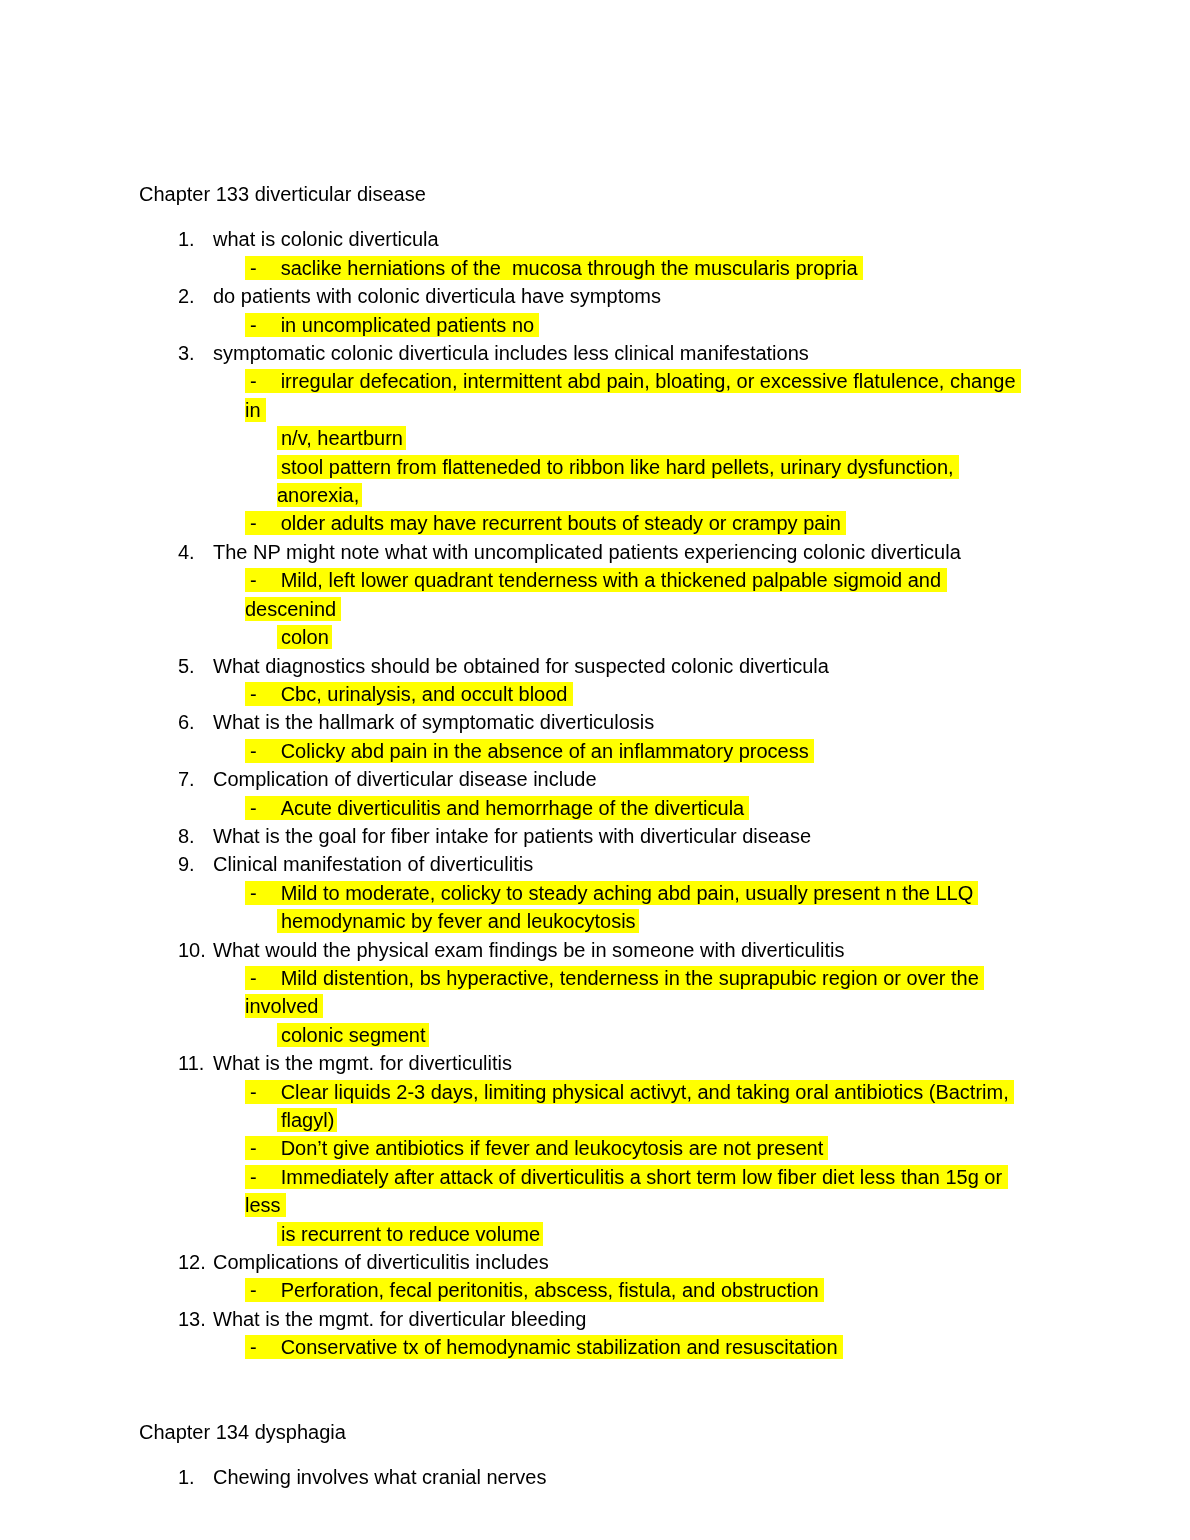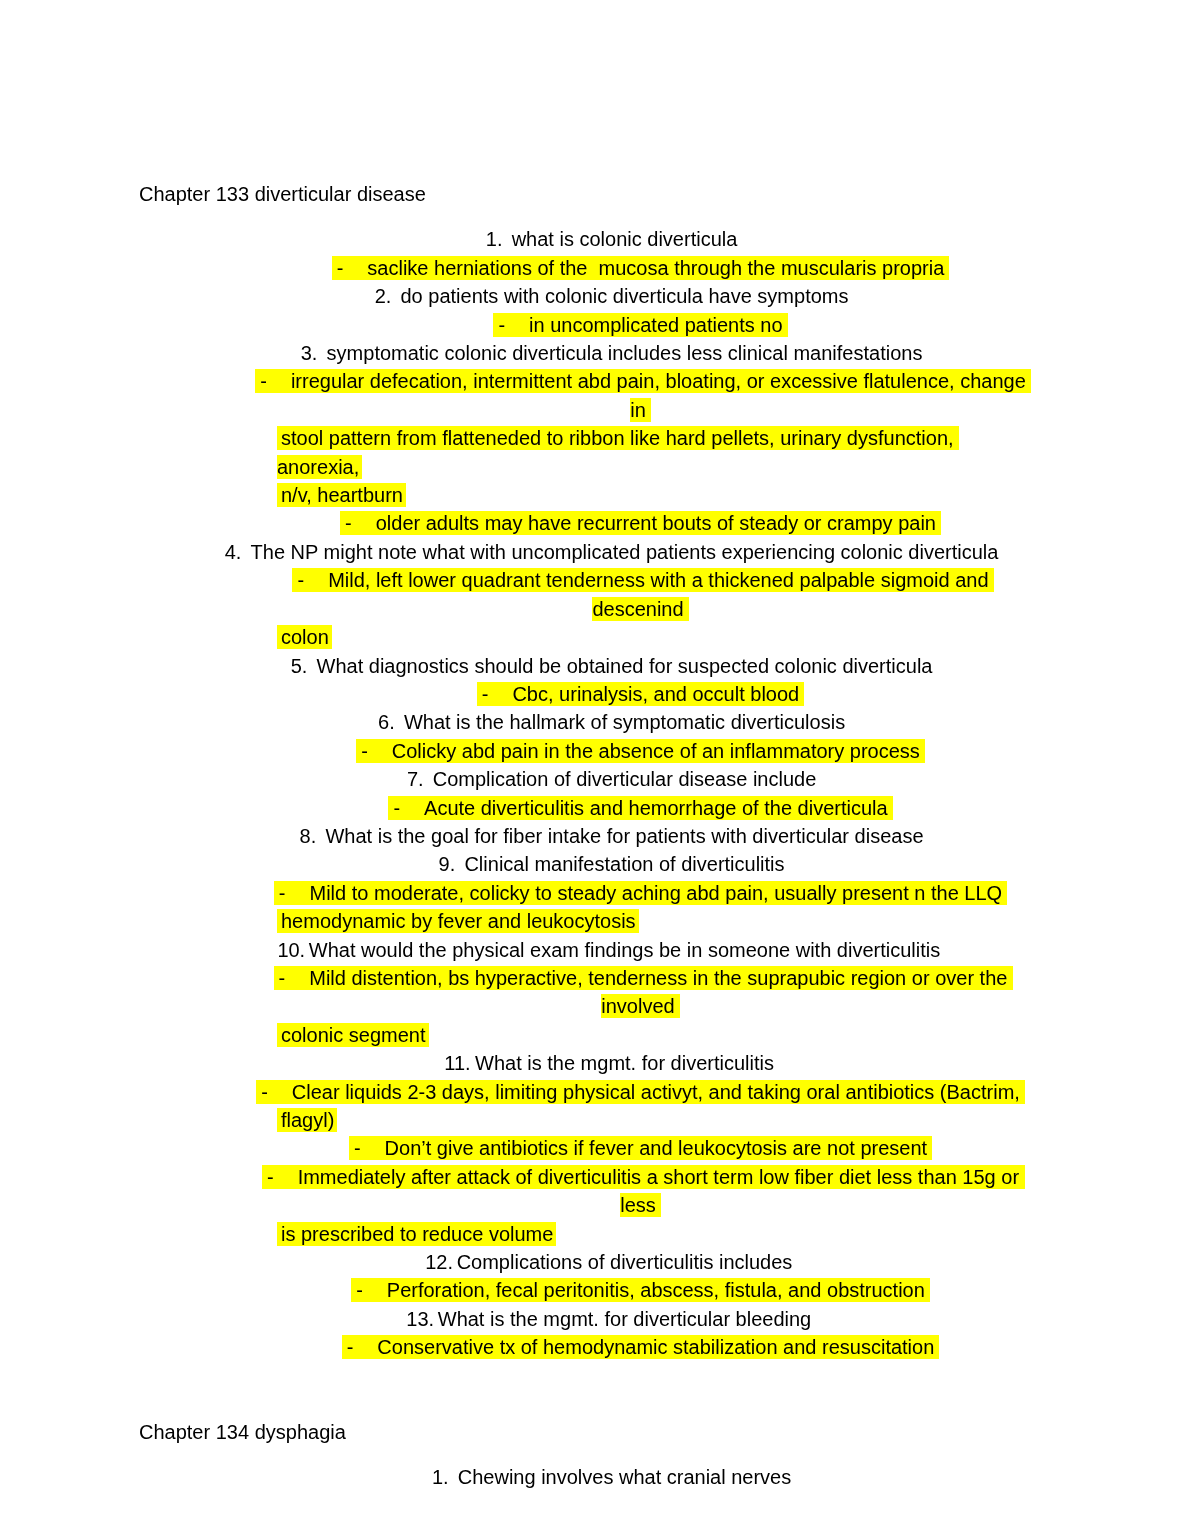--- a/index.html
+++ b/index.html
@@ -24,29 +24,27 @@
   .section + .section {
     margin-top: 56px;
   }
   .heading {
     margin-left: 139px;
     margin-bottom: 17px;
     white-space: pre-wrap;
   }
   .q-row {
     margin-left: 178px;
-    text-align: center;
   }
   .q-num {
     display: inline-block;
     width: 35px;
   }
   .ans-first {
     margin-left: 245px;
-    text-align: center;
   }
   .ans-cont {
     margin-left: 277px;
   }
   .hl {
     background: #ffff00;
     padding: 1px 5px 1px 5px;
     white-space: pre-wrap;
   }
   .ans-cont .hl {
@@ -66,22 +64,22 @@
 
 <div class="doc" id="doc">
     <div class="section">
       <div class="heading">Chapter 133 diverticular disease</div>
       <div class="q-row"><span class="q-num">1.</span><span class="q-text">what is colonic diverticula</span></div>
       <div class="ans-first"><span class="hl"><span class="marker">-</span><span class="tab"></span><span class="txt">saclike herniations of the  mucosa through the muscularis propria</span></span></div>
       <div class="q-row"><span class="q-num">2.</span><span class="q-text">do patients with colonic diverticula have symptoms</span></div>
       <div class="ans-first"><span class="hl"><span class="marker">-</span><span class="tab"></span><span class="txt">in uncomplicated patients no</span></span></div>
       <div class="q-row"><span class="q-num">3.</span><span class="q-text">symptomatic colonic diverticula includes less clinical manifestations</span></div>
       <div class="ans-first"><span class="hl"><span class="marker">-</span><span class="tab"></span><span class="txt">irregular defecation, intermittent abd pain, bloating, or excessive flatulence, change in</span></span></div>
+      <div class="ans-cont"><span class="hl"><span class="txt">n/v, heartburn</span></span></div>
       <div class="ans-cont"><span class="hl"><span class="txt">stool pattern from flatteneded to ribbon like hard pellets, urinary dysfunction, anorexia,</span></span></div>
-      <div class="ans-cont"><span class="hl"><span class="txt">n/v, heartburn</span></span></div>
       <div class="ans-first"><span class="hl"><span class="marker">-</span><span class="tab"></span><span class="txt">older adults may have recurrent bouts of steady or crampy pain</span></span></div>
       <div class="q-row"><span class="q-num">4.</span><span class="q-text">The NP might note what with uncomplicated patients experiencing colonic diverticula</span></div>
       <div class="ans-first"><span class="hl"><span class="marker">-</span><span class="tab"></span><span class="txt">Mild, left lower quadrant tenderness with a thickened palpable sigmoid and descenind</span></span></div>
       <div class="ans-cont"><span class="hl"><span class="txt">colon</span></span></div>
       <div class="q-row"><span class="q-num">5.</span><span class="q-text">What diagnostics should be obtained for suspected colonic diverticula</span></div>
       <div class="ans-first"><span class="hl"><span class="marker">-</span><span class="tab"></span><span class="txt">Cbc, urinalysis, and occult blood</span></span></div>
       <div class="q-row"><span class="q-num">6.</span><span class="q-text">What is the hallmark of symptomatic diverticulosis</span></div>
       <div class="ans-first"><span class="hl"><span class="marker">-</span><span class="tab"></span><span class="txt">Colicky abd pain in the absence of an inflammatory process</span></span></div>
       <div class="q-row"><span class="q-num">7.</span><span class="q-text">Complication of diverticular disease include</span></div>
       <div class="ans-first"><span class="hl"><span class="marker">-</span><span class="tab"></span><span class="txt">Acute diverticulitis and hemorrhage of the diverticula</span></span></div>
@@ -90,21 +88,21 @@
       <div class="ans-first"><span class="hl"><span class="marker">-</span><span class="tab"></span><span class="txt">Mild to moderate, colicky to steady aching abd pain, usually present n the LLQ</span></span></div>
       <div class="ans-cont"><span class="hl"><span class="txt">hemodynamic by fever and leukocytosis</span></span></div>
       <div class="q-row"><span class="q-num">10.</span><span class="q-text">What would the physical exam findings be in someone with diverticulitis</span></div>
       <div class="ans-first"><span class="hl"><span class="marker">-</span><span class="tab"></span><span class="txt">Mild distention, bs hyperactive, tenderness in the suprapubic region or over the involved</span></span></div>
       <div class="ans-cont"><span class="hl"><span class="txt">colonic segment</span></span></div>
       <div class="q-row"><span class="q-num">11.</span><span class="q-text">What is the mgmt. for diverticulitis</span></div>
       <div class="ans-first"><span class="hl"><span class="marker">-</span><span class="tab"></span><span class="txt">Clear liquids 2-3 days, limiting physical activyt, and taking oral antibiotics (Bactrim,</span></span></div>
       <div class="ans-cont"><span class="hl"><span class="txt">flagyl)</span></span></div>
       <div class="ans-first"><span class="hl"><span class="marker">-</span><span class="tab"></span><span class="txt">Don’t give antibiotics if fever and leukocytosis are not present</span></span></div>
       <div class="ans-first"><span class="hl"><span class="marker">-</span><span class="tab"></span><span class="txt">Immediately after attack of diverticulitis a short term low fiber diet less than 15g or less</span></span></div>
-      <div class="ans-cont"><span class="hl"><span class="txt">is prescribed to reduce volume</span></span></div>
+      <div class="ans-cont"><span class="hl"><span class="txt">is recurrent to reduce volume</span></span></div>
       <div class="q-row"><span class="q-num">12.</span><span class="q-text">Complications of diverticulitis includes</span></div>
       <div class="ans-first"><span class="hl"><span class="marker">-</span><span class="tab"></span><span class="txt">Perforation, fecal peritonitis, abscess, fistula, and obstruction</span></span></div>
       <div class="q-row"><span class="q-num">13.</span><span class="q-text">What is the mgmt. for diverticular bleeding</span></div>
       <div class="ans-first"><span class="hl"><span class="marker">-</span><span class="tab"></span><span class="txt">Conservative tx of hemodynamic stabilization and resuscitation</span></span></div>
     </div>
     <div class="section">
       <div class="heading">Chapter 134 dysphagia</div>
       <div class="q-row"><span class="q-num">1.</span><span class="q-text">Chewing involves what cranial nerves</span></div>
     </div>
   </div>

